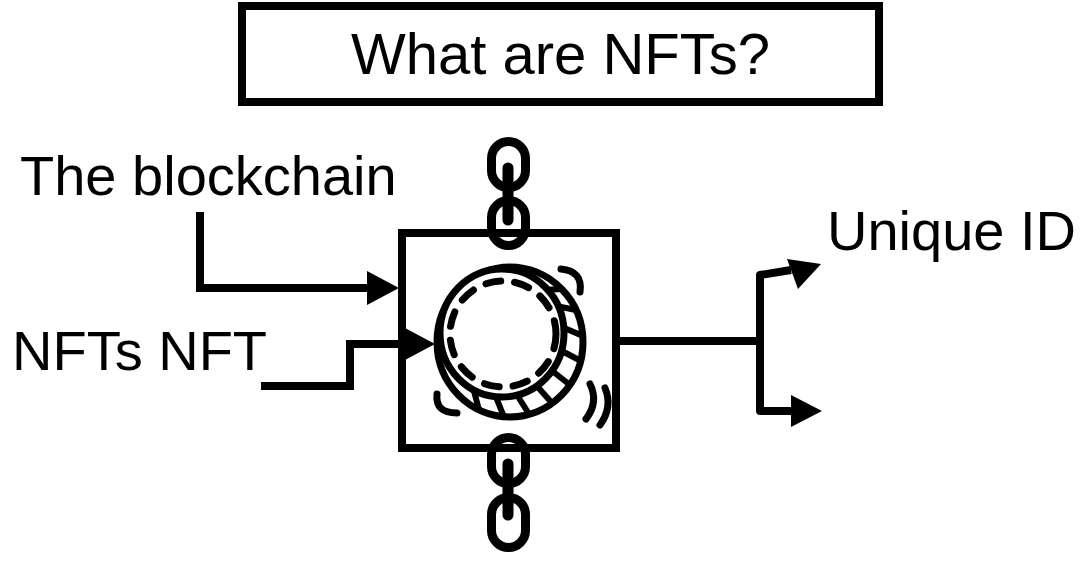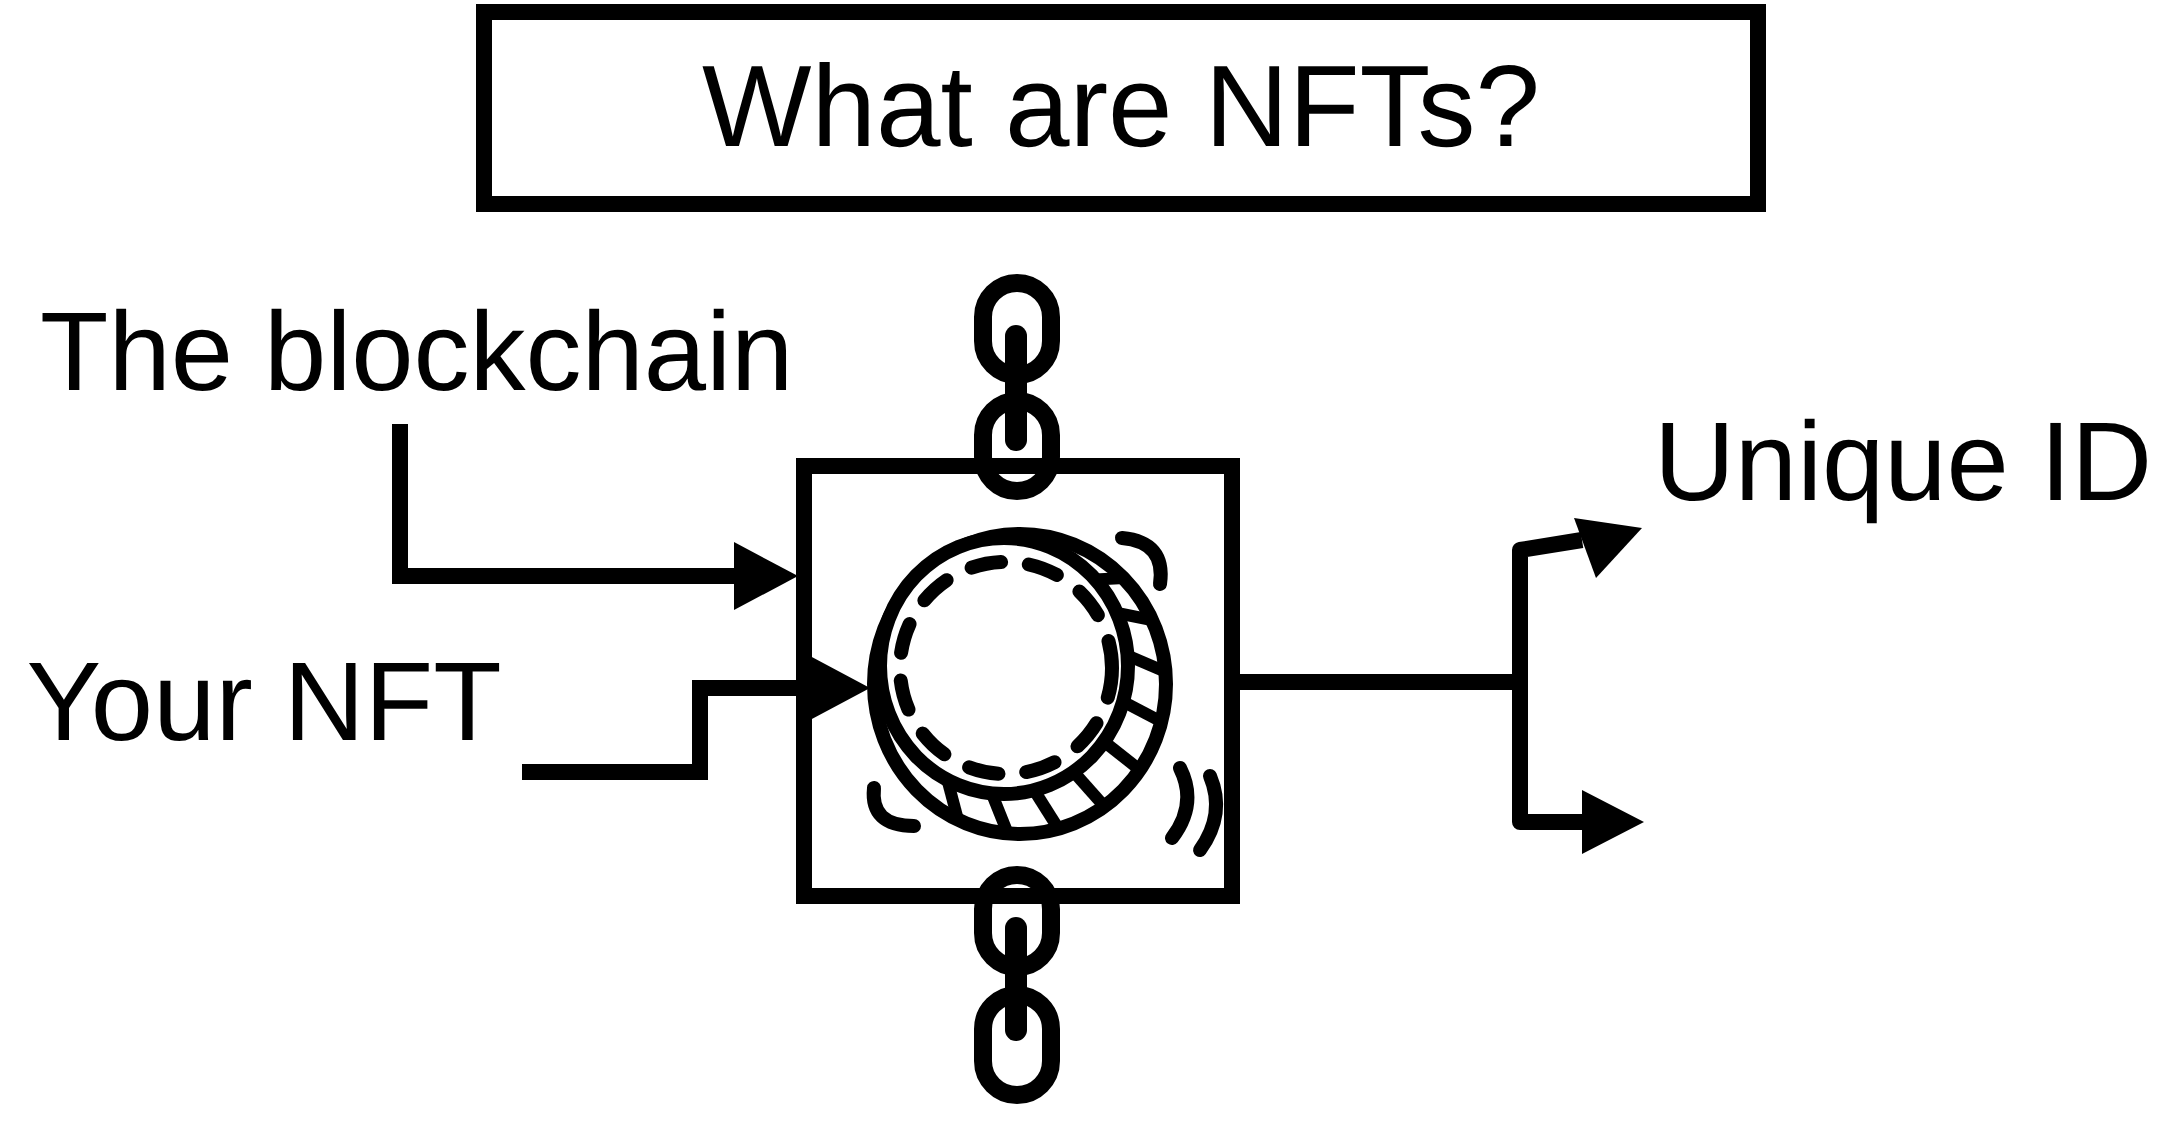--- a/index.html
+++ b/index.html
@@ -115,21 +115,21 @@
     </g>
   </svg>
 
   <div class="title-box">
     <span class="title-text">What are NFTs?</span>
   </div>
 
   <div class="label label-blockchain">The blockchain</div>
 
   <div class="label label-token">
-    <span>Your NFT</span>
+    <span>NFTs NFT</span>
   </div>
 
   <div class="label label-unique">
     <span class="line2">Unique ID</span>
   </div>
 
 
 </div>
 
 </body></html>

